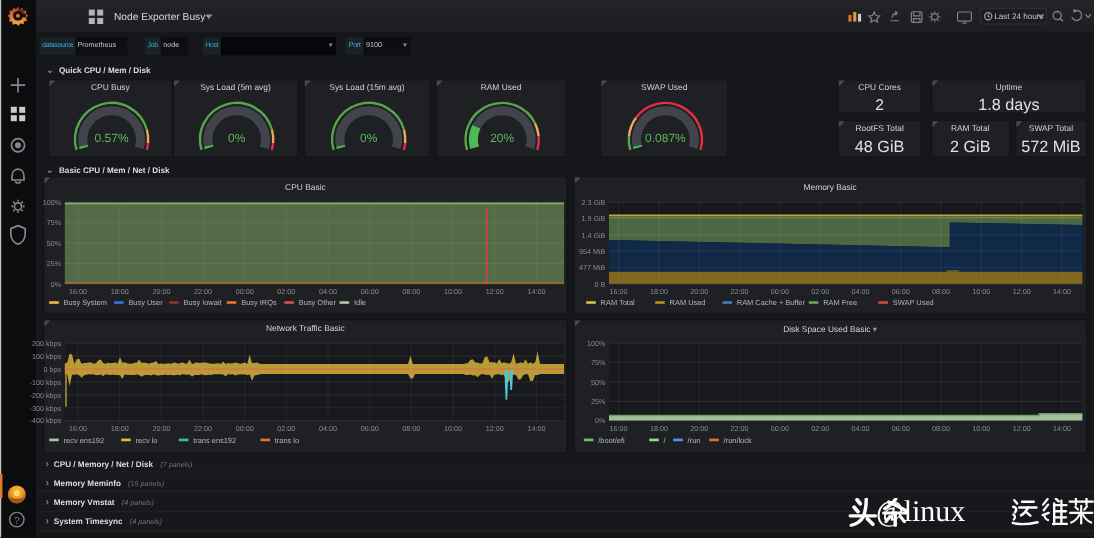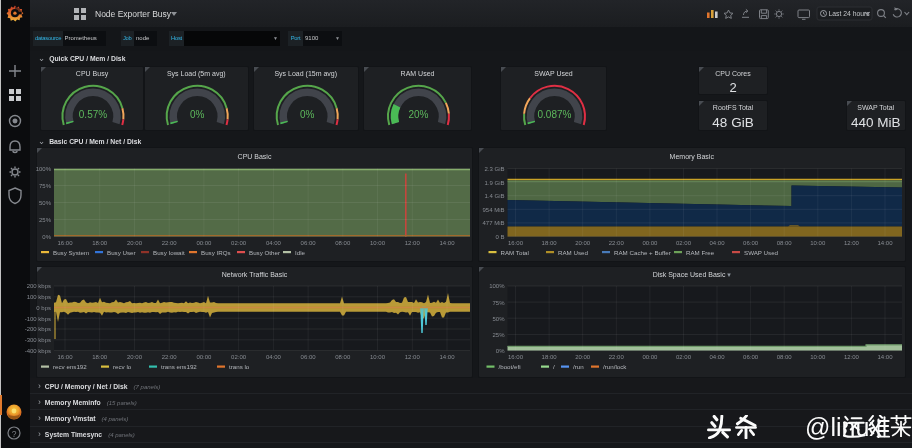--- a/index.html
+++ b/index.html
@@ -181,29 +181,39 @@
         <path d="M 30.49 56.12 A 24.0 24.0 0 1 1 76.51 56.12" stroke="#41444b" stroke-width="7.5" fill="none"></path>
         <path d="M 30.49 56.12 A 24.0 24.0 0 0 1 30.08 54.56" stroke="#4aba55" stroke-width="7.5" fill="none"></path>
         <text x="53.5" y="51.3" text-anchor="middle" font-size="10" font-weight="500" fill="#5db85c">0.087%</text>
       </svg>
     </div>
 <div class="panel" style="left:698px;top:65.5px;width:70px;height:29.5px">
       <div class="corner"></div>
       <div class="ptitle">CPU Cores</div>
       <div class="statval" style="font-size:13px;top:13px">2</div>
     </div>
+<div class="panel" style="left:775.5px;top:65.5px;width:130.5px;height:29.5px">
+      <div class="corner"></div>
+      <div class="ptitle">Uptime</div>
+      <div class="statval" style="font-size:13.5px;top:13px">1.8 days</div>
+    </div>
 <div class="panel" style="left:698px;top:99.5px;width:70px;height:31px">
       <div class="corner"></div>
       <div class="ptitle">RootFS Total</div>
       <div class="statval" style="font-size:13.5px;top:14px">48 GiB</div>
     </div>
+<div class="panel" style="left:775.5px;top:99.5px;width:66px;height:31px">
+      <div class="corner"></div>
+      <div class="ptitle">RAM Total</div>
+      <div class="statval" style="font-size:13.5px;top:14px">2 GiB</div>
+    </div>
 <div class="panel" style="left:845.5px;top:99.5px;width:60.5px;height:31px">
       <div class="corner"></div>
       <div class="ptitle">SWAP Total</div>
-      <div class="statval" style="font-size:13.5px;top:14px">440 MiB</div>
+      <div class="statval" style="font-size:13.5px;top:14px">572 MiB</div>
     </div>
 <div class="rowhdr" style="left:38px;top:136px"><span class="rcaret">⌄</span><span class="rtitle">Basic CPU / Mem / Net / Disk</span></div>
 <div class="panel" style="left:36px;top:147px;width:437px;height:114.5px">
       <div class="corner"></div>
       <div class="gtitle">CPU Basic</div>
       <svg width="437" height="114.5" style="position:absolute;left:0;top:0;overflow:visible">
         <rect x="17" y="20.5" width="416" height="68.0" fill="#17191d"></rect>
         <rect x="17" y="21.7" width="416" height="66.8" fill="#536b47"></rect>
         <rect x="368" y="25.5" width="1.6" height="63.0" fill="#c4463d"></rect>
         <line x1="17" y1="21.5" x2="433" y2="21.5" stroke="#87ae6d" stroke-width="1.4"></line>
@@ -443,21 +453,21 @@
 <svg width="24" height="24" style="position:absolute;left:733.5px;top:414.5px" viewBox="0 0 100 100">
       <g fill="none" stroke="#fbfbfb" stroke-linecap="round">
         <path d="M52 3 C44 15 30 28 14 37" stroke-width="12"></path>
         <path d="M28 14 C48 22 68 33 88 44" stroke-width="12"></path>
         <path d="M10 52 H90" stroke-width="11"></path>
         <path d="M50 52 V96" stroke-width="12"></path>
         <path d="M32 64 L18 82" stroke-width="11"></path>
         <path d="M68 64 L82 82" stroke-width="11"></path>
       </g>
     </svg>
-<div style="position:absolute;left:805px;top:413px;font-size:25px;color:#fbfbfb;z-index:50;font-family:Liberation Sans, sans-serif">@linux</div>
+<div style="position:absolute;left:730px;top:413px;font-size:25px;color:#fbfbfb;z-index:50;font-family:Liberation Serif, serif">@linux</div>
 <svg width="23" height="23" style="position:absolute;left:843px;top:415px" viewBox="0 0 100 100">
       <g fill="none" stroke="#fbfbfb" stroke-linecap="round">
         <path d="M38 14 H80" stroke-width="9"></path>
         <path d="M28 34 H90" stroke-width="9"></path>
         <path d="M60 34 C54 46 46 56 34 63" stroke-width="9"></path>
         <path d="M54 52 L68 64" stroke-width="9"></path>
         <path d="M10 8 L20 20" stroke-width="9"></path>
         <path d="M6 32 C18 34 20 42 12 52" stroke-width="9"></path>
         <path d="M6 60 C14 64 14 72 8 78" stroke-width="8"></path>
         <path d="M4 90 C24 96 60 96 94 88" stroke-width="9"></path>

